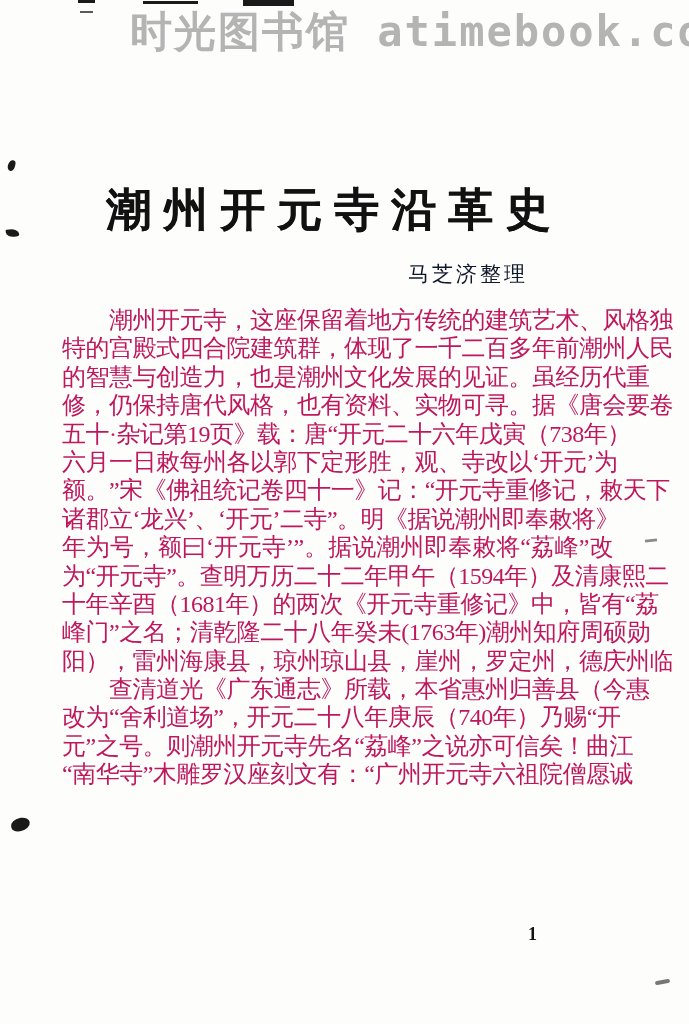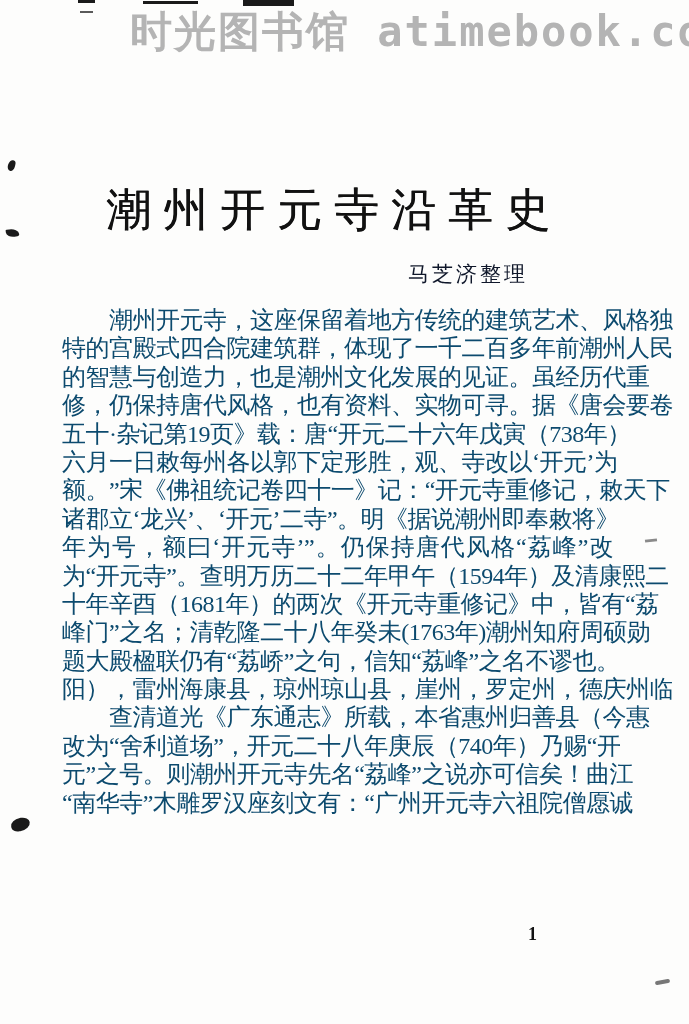--- a/index.html
+++ b/index.html
@@ -26,21 +26,21 @@
     color: #b4b4b4;
     white-space: nowrap;
     user-select: none;
   }
   
   .doc-title {
     position: absolute;
     left: 106px; top: 180px;
     margin: 0;
     font-size: 45px;
-    font-weight: normal;
+    font-weight: bold;
     letter-spacing: 12px;
     color: #111;
     white-space: nowrap;
     text-shadow: 0.5px 0 0 #111;
   }
   
   .byline {
     position: absolute;
     left: 408px; top: 260px;
     font-size: 21px;
@@ -50,21 +50,21 @@
   
   .body-text {
     position: absolute;
     left: 62px; top: 306px;
     width: 551px;
   }
   .text-line {
     font-size: 24px;
     line-height: 28.4px;
     height: 28.4px;
-    color: #0c4a6e;
+    color: #be185d;
     white-space: nowrap;
     text-align: justify;
     text-align-last: justify;
     text-justify: inter-character;
     overflow: visible;
     letter-spacing: -0.5px;
   }
   
   .page-number {
     position: absolute;
@@ -108,25 +108,24 @@
 
   <div class="body-text" id="body-text">
       <div class="text-line">　　潮州开元寺，这座保留着地方传统的建筑艺术、风格独</div>
       <div class="text-line">特的宫殿式四合院建筑群，体现了一千二百多年前潮州人民</div>
       <div class="text-line">的智慧与创造力，也是潮州文化发展的见证。虽经历代重</div>
       <div class="text-line">修，仍保持唐代风格，也有资料、实物可寻。据《唐会要卷</div>
       <div class="text-line">五十·杂记第19页》载：唐“开元二十六年戊寅（738年）</div>
       <div class="text-line">六月一日敕每州各以郭下定形胜，观、寺改以‘开元’为</div>
       <div class="text-line">额。”宋《佛祖统记卷四十一》记：“开元寺重修记，敕天下</div>
       <div class="text-line">诸郡立‘龙兴’、‘开元’二寺”。明《据说潮州即奉敕将》</div>
-      <div class="text-line">年为号，额曰‘开元寺’”。仍保持唐代风格“荔峰”改</div>
+      <div class="text-line">年为号，额曰‘开元寺’”。据说潮州即奉敕将“荔峰”改</div>
       <div class="text-line">为“开元寺”。查明万历二十二年甲午（1594年）及清康熙二</div>
       <div class="text-line">十年辛酉（1681年）的两次《开元寺重修记》中，皆有“荔</div>
       <div class="text-line">峰门”之名；清乾隆二十八年癸未(1763年)潮州知府周硕勋</div>
-      <div class="text-line">题大殿楹联仍有“荔峤”之句，信知“荔峰”之名不谬也。</div>
       <div class="text-line">阳），雷州海康县，琼州琼山县，崖州，罗定州，德庆州临</div>
       <div class="text-line">　　查清道光《广东通志》所载，本省惠州归善县（今惠</div>
       <div class="text-line">改为“舍利道场”，开元二十八年庚辰（740年）乃赐“开</div>
       <div class="text-line">元”之号。则潮州开元寺先名“荔峰”之说亦可信矣！曲江</div>
       <div class="text-line">“南华寺”木雕罗汉座刻文有：“广州开元寺六祖院僧愿诚</div>
     </div>
 
   <div class="page-number">1</div>
 
 </div>

